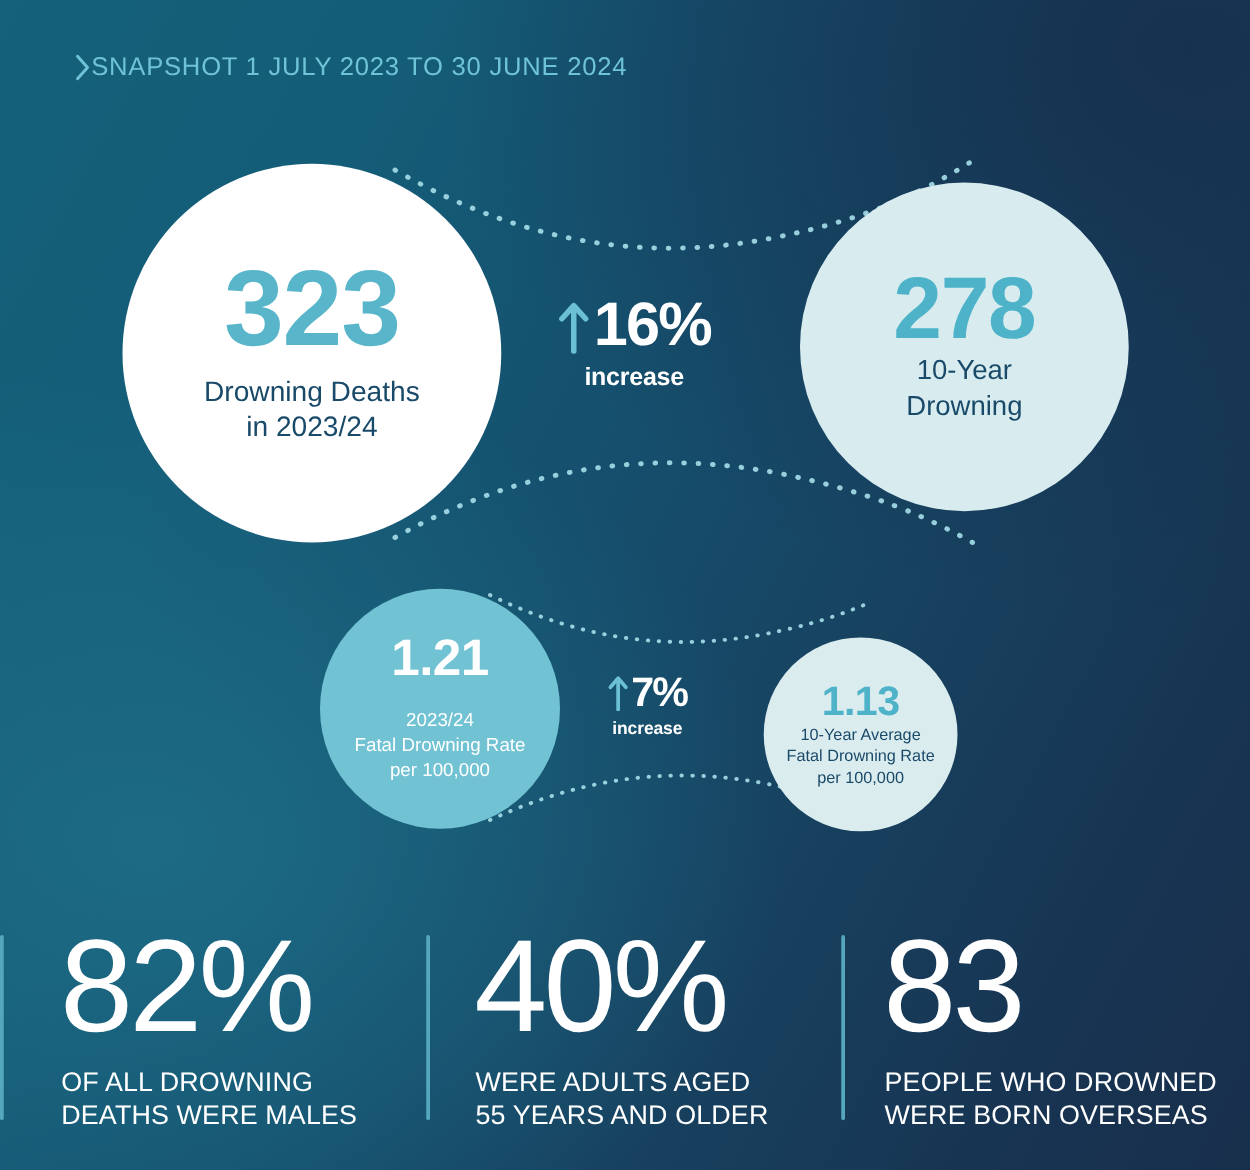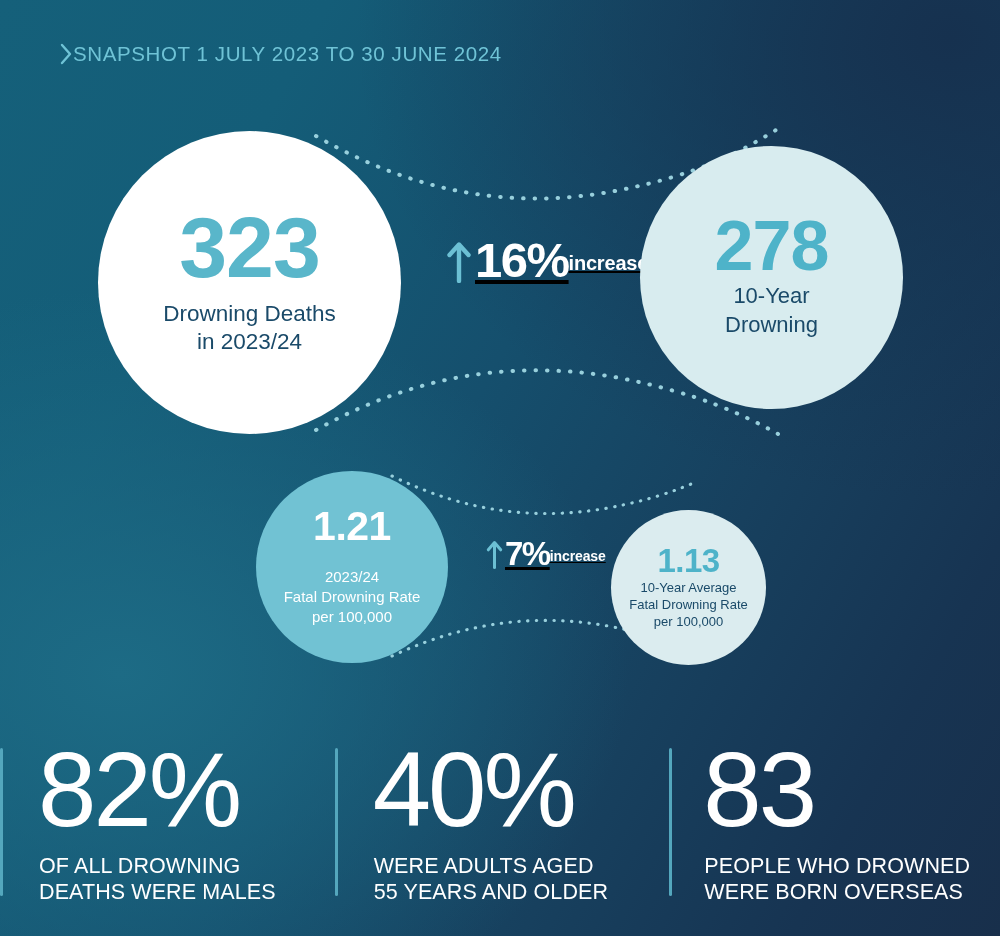--- a/index.html
+++ b/index.html
@@ -134,23 +134,22 @@
   .c-rate-avg .sub {
     font-size: 13px;
     color: #1a4a69;
     line-height: 1.32;
   }
 
   
   .callout {
     position: absolute;
     display: flex;
-    flex-direction: row;
+    flex-direction: column;
     align-items: center;
-    text-decoration: underline;
   }
   .callout .row {
     display: flex;
     align-items: center;
   }
   .callout .arrow { flex: none; }
   .callout .arrow svg { display: block; }
   .callout .pct {
     color: #ffffff;
     font-weight: bold;
@@ -205,21 +204,21 @@
   }
   .stat .desc {
     color: #ffffff;
     font-size: 21.5px;
     line-height: 1.22;
     letter-spacing: 0.1px;
     margin-top: 14px;
     margin-left: 3px;
     white-space: pre-line;
   }
-  .stat-1 { padding-left: 36px; }
+  .stat-1 { padding-left: 46px; }
   .stat-2 { padding-left: 36px; }
   .stat-3 { padding-left: 32px; }
 </style>
 </head>
 <body>
 
 <div id="page">
 
   <div class="header">
     <span class="chev">

